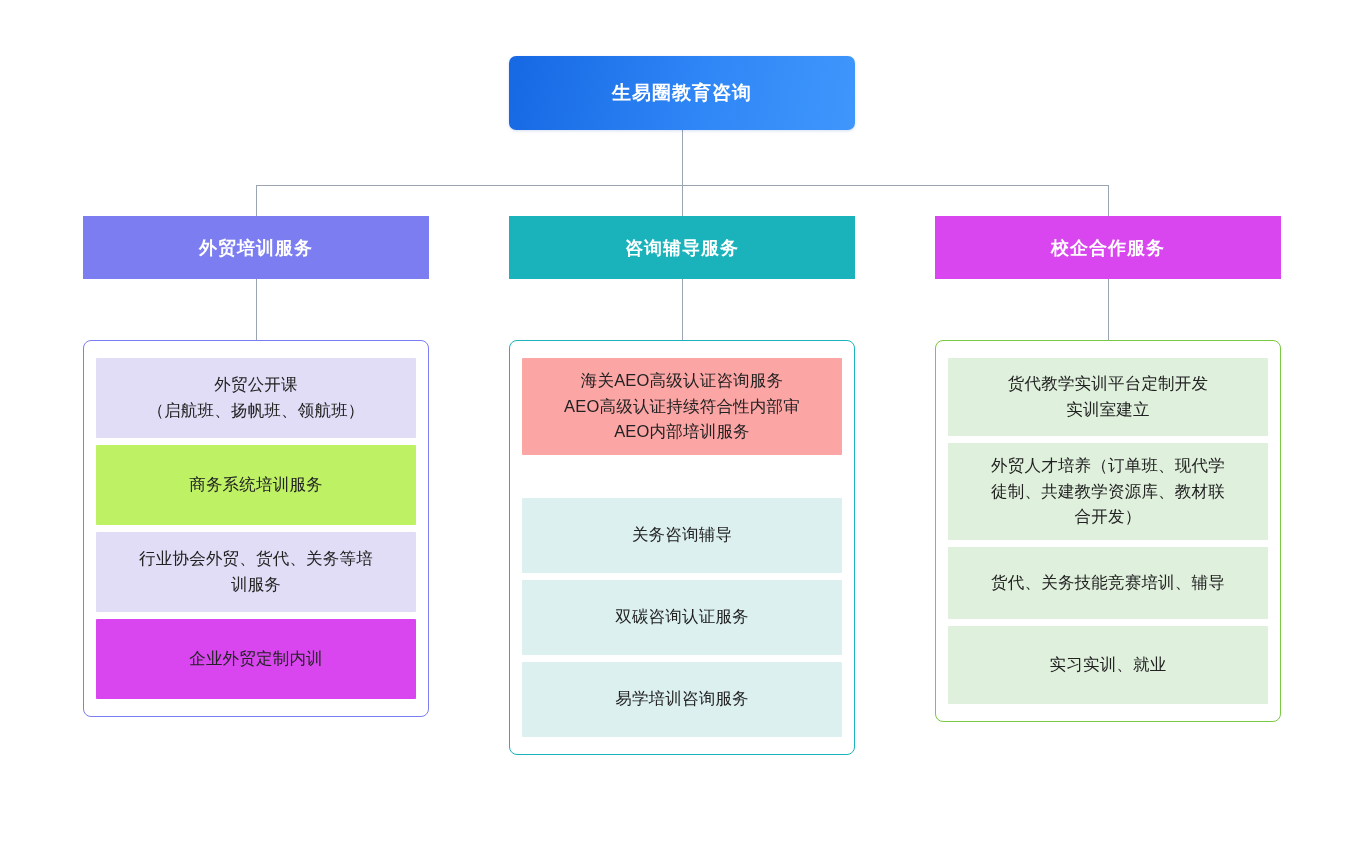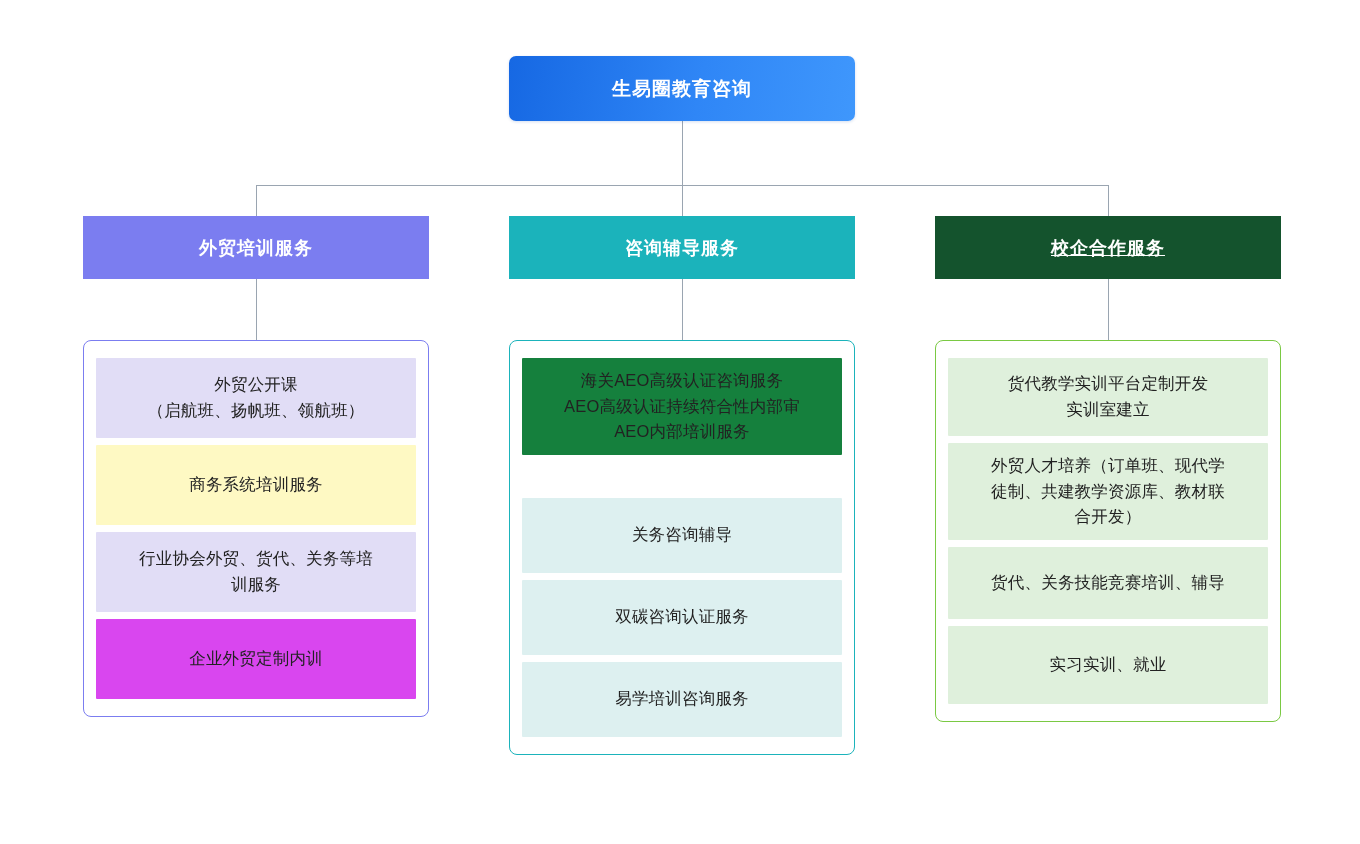--- a/index.html
+++ b/index.html
@@ -39,21 +39,21 @@
   }
   .line.v { width: 1px; }
   .line.h { height: 1px; }
 
   
   .root-node {
     position: absolute;
     left: 509px;
     top: 56px;
     width: 346px;
-    height: 65px;
+    height: 74px;
     border-radius: 7px;
     background: linear-gradient(100deg, #1668e3 0%, #2f86f6 55%, #3f97fc 100%);
     color: #ffffff;
     font-size: 19px;
     font-weight: bold;
     letter-spacing: 1px;
     display: flex;
     align-items: center;
     justify-content: center;
     box-shadow: 0 1px 3px rgba(20,80,170,0.18);
@@ -137,42 +137,42 @@
   <div id="columns-host">
       <div class="column col-0">
         <div class="cat-header" style="background: rgb(123, 125, 240);">外贸培训服务</div>
         <div class="items-container" style="border-color: rgb(123, 125, 240);">
           <div class="item-box" style="background: rgb(225, 221, 246); min-height: 80px;">
             <div>
               <span class="item-line">外贸公开课</span>
               <span class="item-line">（启航班、扬帆班、领航班）</span>
             </div>
           </div>
-          <div class="item-box" style="background: #fef9c3; min-height: 80px;">
+          <div class="item-box" style="background: #bef264; min-height: 80px;">
             <div>
               <span class="item-line">商务系统培训服务</span>
             </div>
           </div>
           <div class="item-box" style="background: rgb(225, 221, 246); min-height: 80px;">
             <div>
               <span class="item-line">行业协会外贸、货代、关务等培</span>
               <span class="item-line">训服务</span>
             </div>
           </div>
           <div class="item-box" style="background: #d946ef; min-height: 80px;">
             <div>
               <span class="item-line">企业外贸定制内训</span>
             </div>
           </div>
         </div>
       </div>
       <div class="column col-1">
         <div class="cat-header" style="background: rgb(27, 179, 187);">咨询辅导服务</div>
         <div class="items-container" style="border-color: rgb(27, 179, 187);">
-          <div class="item-box" style="background: #15803d; min-height: 96px;">
+          <div class="item-box" style="background: #fca5a5; min-height: 96px;">
             <div>
               <span class="item-line">海关AEO高级认证咨询服务</span>
               <span class="item-line">AEO高级认证持续符合性内部审</span>
               <span class="item-line">AEO内部培训服务</span>
             </div>
           </div>
           <div class="item-box" style="background: rgb(221, 240, 240); min-height: 75px; margin-top: 43px;">
             <div>
               <span class="item-line">关务咨询辅导</span>
             </div>
@@ -183,21 +183,21 @@
             </div>
           </div>
           <div class="item-box" style="background: rgb(221, 240, 240); min-height: 75px;">
             <div>
               <span class="item-line">易学培训咨询服务</span>
             </div>
           </div>
         </div>
       </div>
       <div class="column col-2">
-        <div class="cat-header" style="background: #14532d; text-decoration: underline;">校企合作服务</div>
+        <div class="cat-header" style="background: #d946ef;">校企合作服务</div>
         <div class="items-container" style="border-color: rgb(122, 201, 67);">
           <div class="item-box" style="background: rgb(223, 240, 220); min-height: 78px;">
             <div>
               <span class="item-line">货代教学实训平台定制开发</span>
               <span class="item-line">实训室建立</span>
             </div>
           </div>
           <div class="item-box" style="background: rgb(223, 240, 220); min-height: 96px;">
             <div>
               <span class="item-line">外贸人才培养（订单班、现代学</span>

